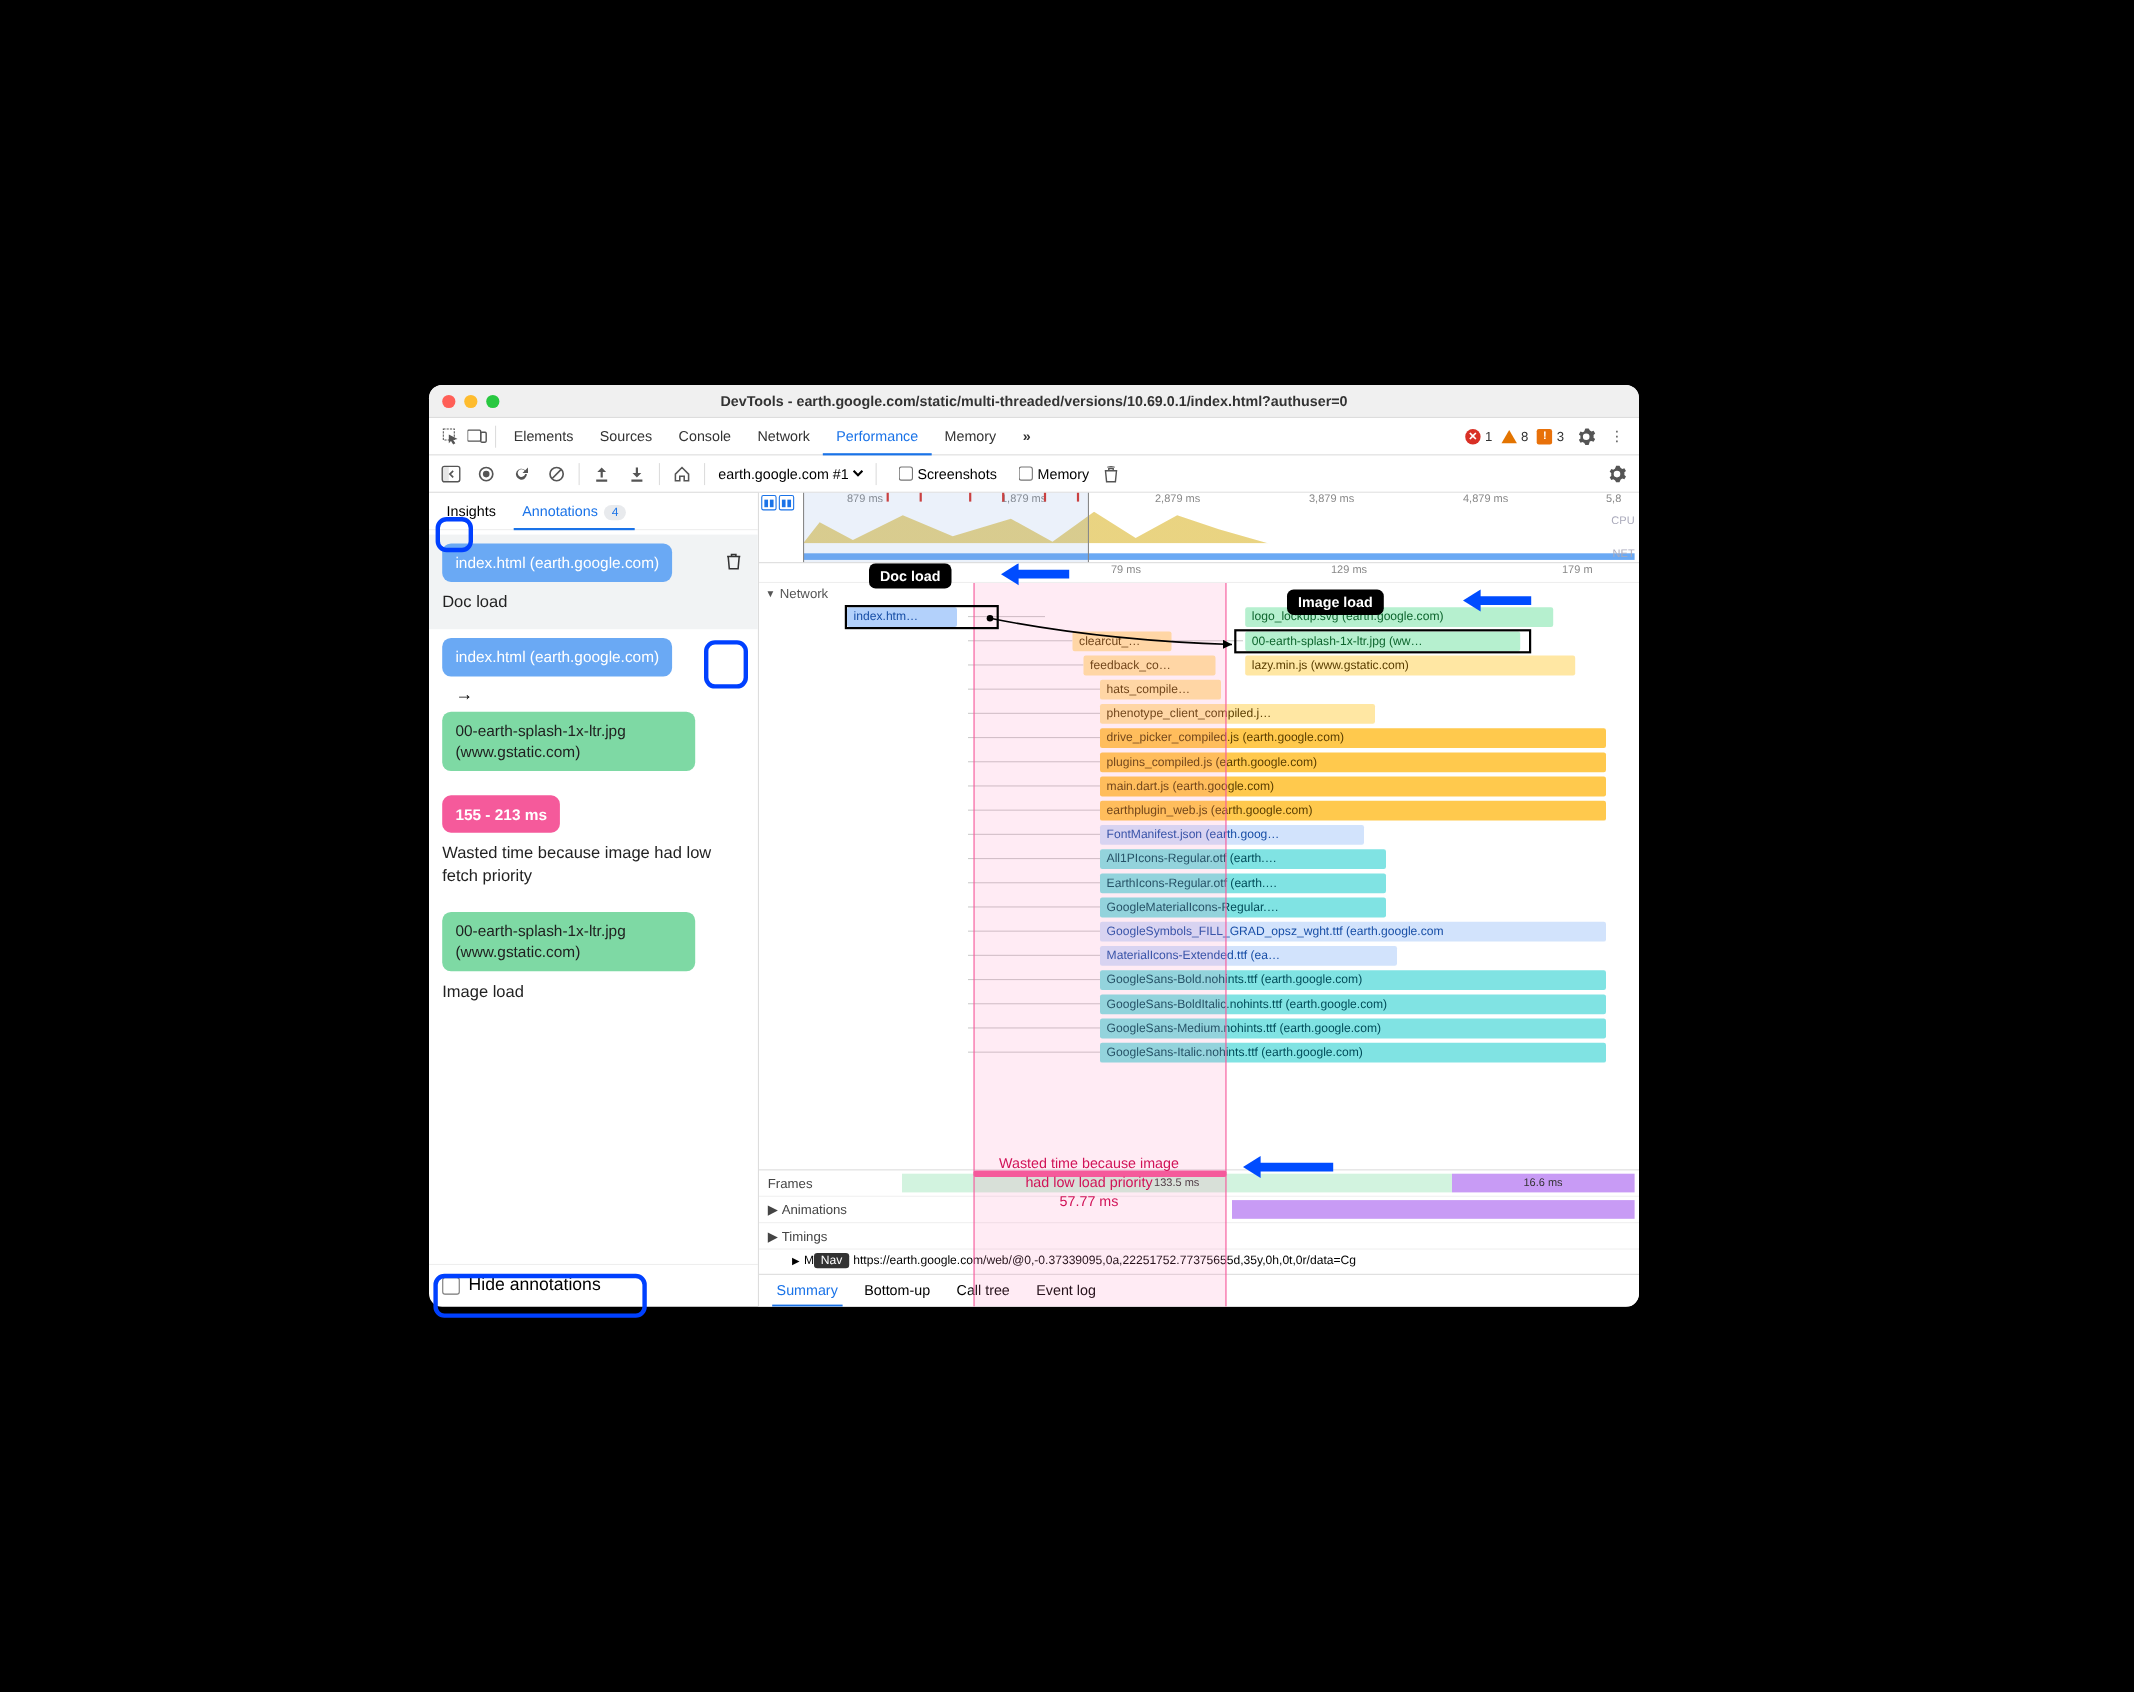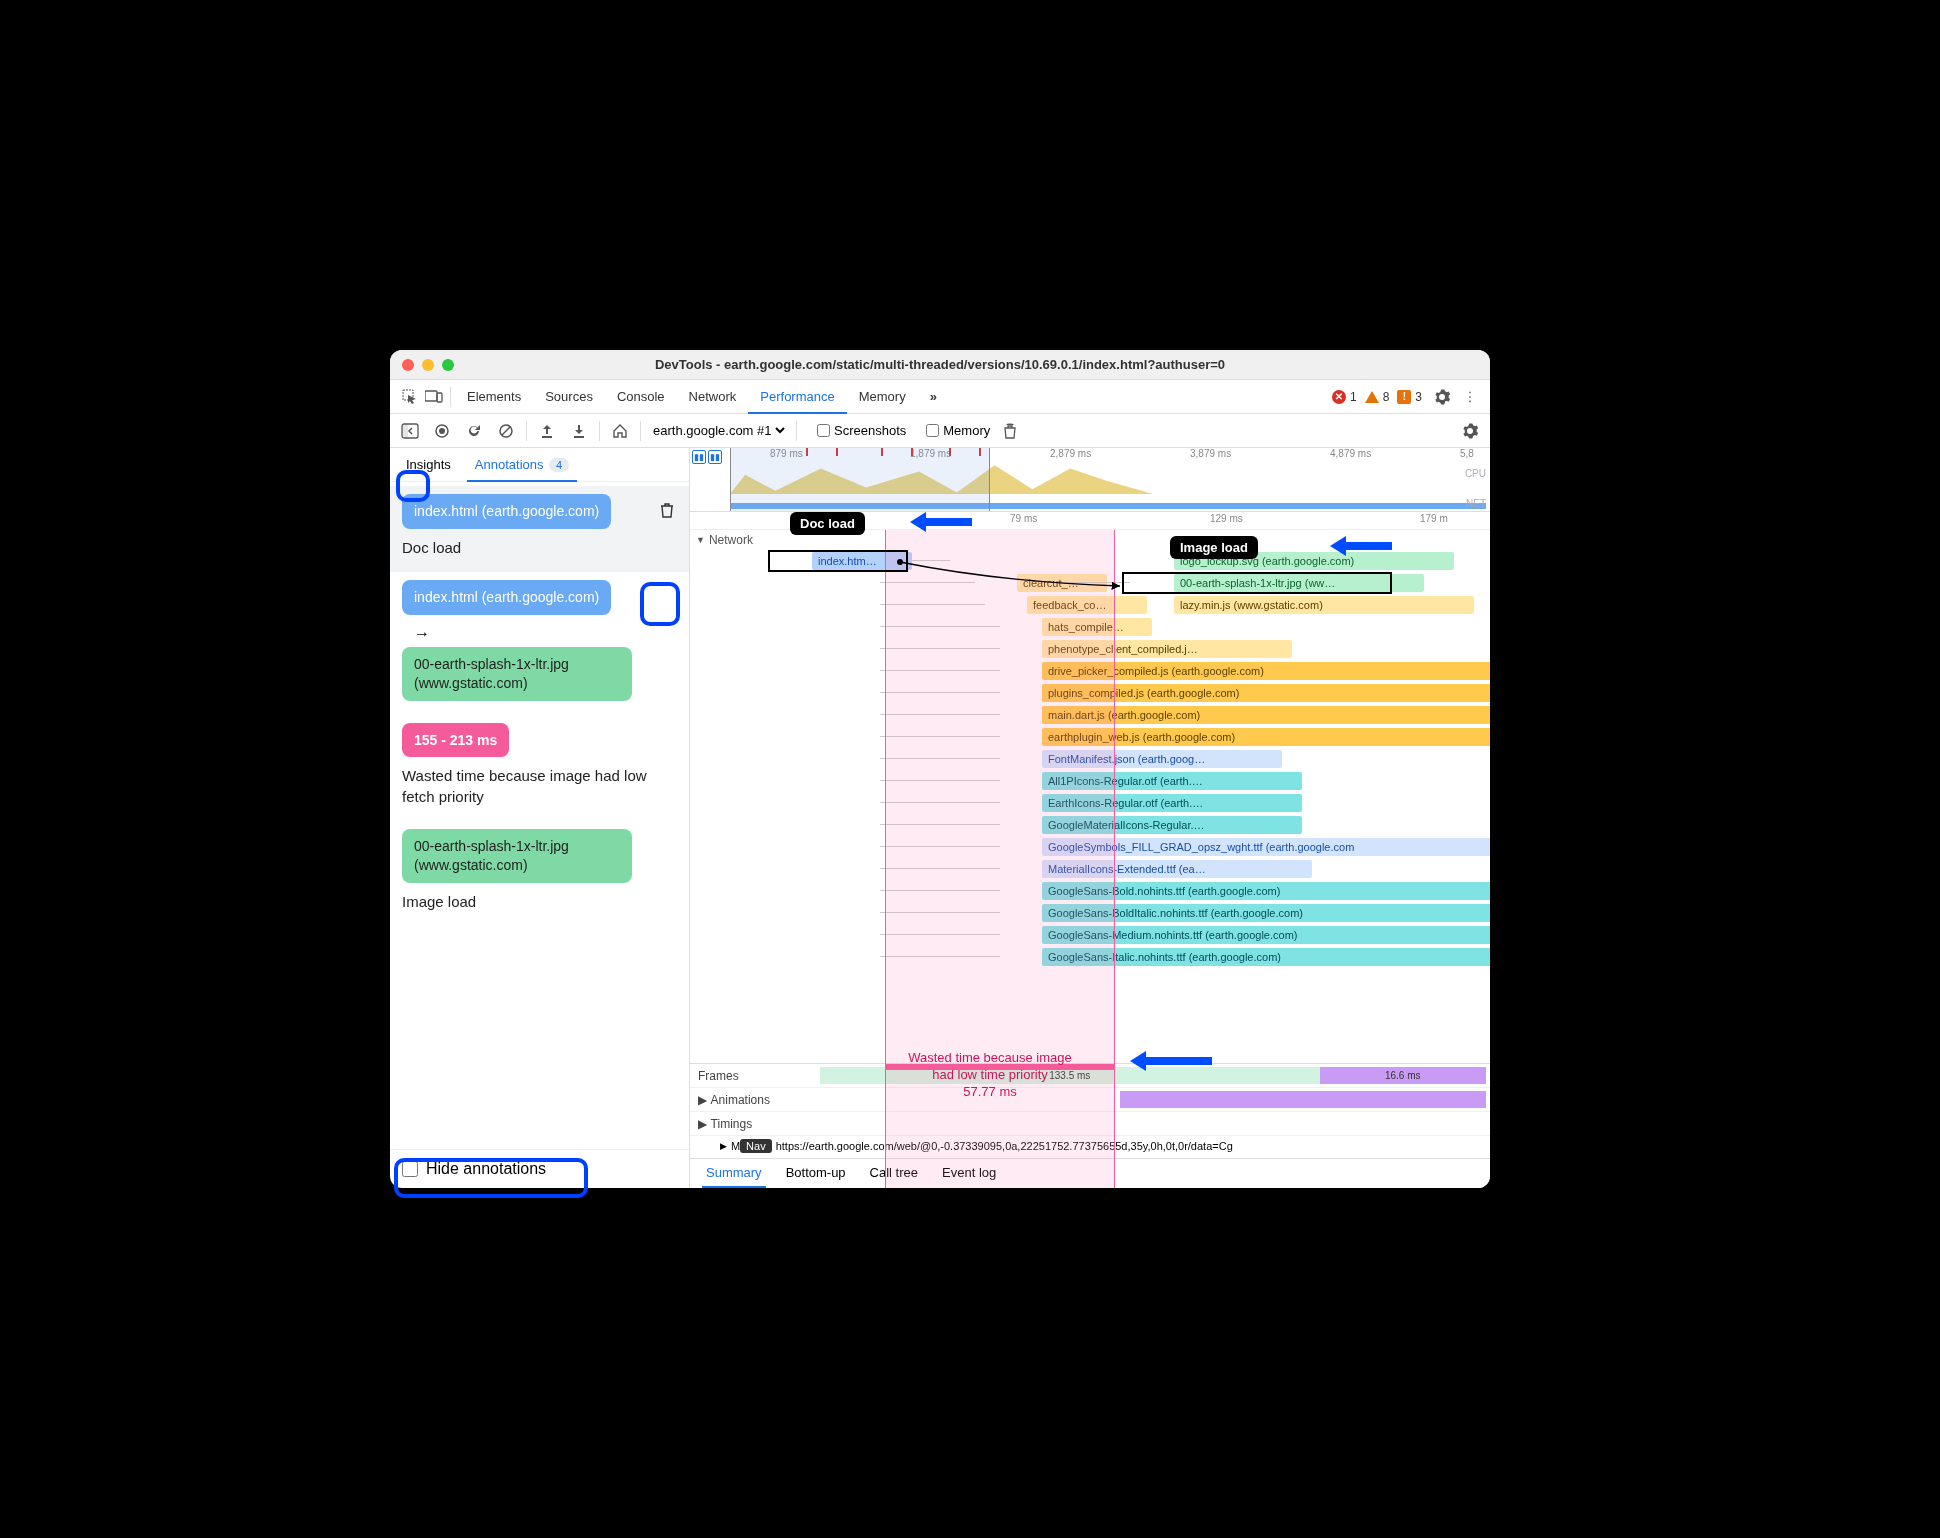--- a/index.html
+++ b/index.html
@@ -74,21 +74,21 @@
 
 .flame { flex: 1; overflow: hidden; position: relative; font-size: 12px; }
 .flame-ruler { height: 18px; border-bottom: 1px solid #eee; font-size: 10px; color: #888; position: relative; }
 .flame-ruler span { position: absolute; top: 1px; }
 .section-head { height: 20px; display: flex; align-items: center; padding-left: 6px; color: #555; gap: 4px; }
 .section-head .tri2 { font-size: 9px; }
 
 .nw-rows { position: relative; margin-left: 10px; }
 .nw-row { height: 22px; position: relative; }
 .nw-line { position: absolute; top: 10px; height: 1px; background: #ccc; }
-.nw-bar { position: absolute; top: 2px; height: 18px; border-radius: 2px; padding: 1px 6px; font-size: 11px; white-space: nowrap; overflow: hidden; text-overflow: ellipsis; line-height: 16px; margin-left: 42px; }
+.nw-bar { position: absolute; top: 2px; height: 18px; border-radius: 2px; padding: 1px 6px; font-size: 11px; white-space: nowrap; overflow: hidden; text-overflow: ellipsis; line-height: 16px; }
 .c-blue { background: #b3d1fb; color: #174ea6; }
 .c-yellow { background: #ffc94d; color: #5a3e00; }
 .c-yellowL { background: #ffe7a3; color: #5a3e00; }
 .c-teal  { background: #80e3e3; color: #004c5a; }
 .c-green { background: #b6f0cf; color: #0d652d; }
 .c-bluel { background: #d2e3fc; color: #174ea6; }
 
 .hl-pink { position: absolute; top: 18px; left: 195px; width: 230px; bottom: 0; background: rgba(255,120,180,.15); border-left:1px solid #f55a9b; border-right:1px solid #f55a9b; pointer-events: none; z-index:1; }
 .hl-pink-bottom { position:absolute; left:195px; width:230px; bottom:4px; height:6px; background:#f55a9b; border-radius:2px; z-index:2; }
 
@@ -450,21 +450,21 @@
                 <div class="nw-bar c-teal" style="left: 300px; width: 460px;">GoogleSans-Medium.nohints.ttf (earth.google.com)</div>
               </div>
               <div class="nw-row">
                 <div class="nw-line" style="left: 180px; width: 120px;"></div>
                 <div class="nw-bar c-teal" style="left: 300px; width: 460px;">GoogleSans-Italic.nohints.ttf (earth.google.com)</div>
               </div>
             </div>
 
         <div class="wasted-text">
           <div>Wasted time because image</div>
-          <div>had low time priority</div>
+          <div>had low load priority</div>
           <div>57.77 ms</div>
         </div>
         <span class="bluearrow" style="top:535px; left:440px;">
           <svg width="90" height="28">
                 <line x1="82" y1="14" x2="8" y2="14" stroke="#004cff" stroke-width="8"></line>
                 <polygon points="0,14 16,4 16,24" fill="#004cff"></polygon>
               </svg>
         </span>
         <div class="hl-pink-bottom" style="bottom:118px;"></div>
 

